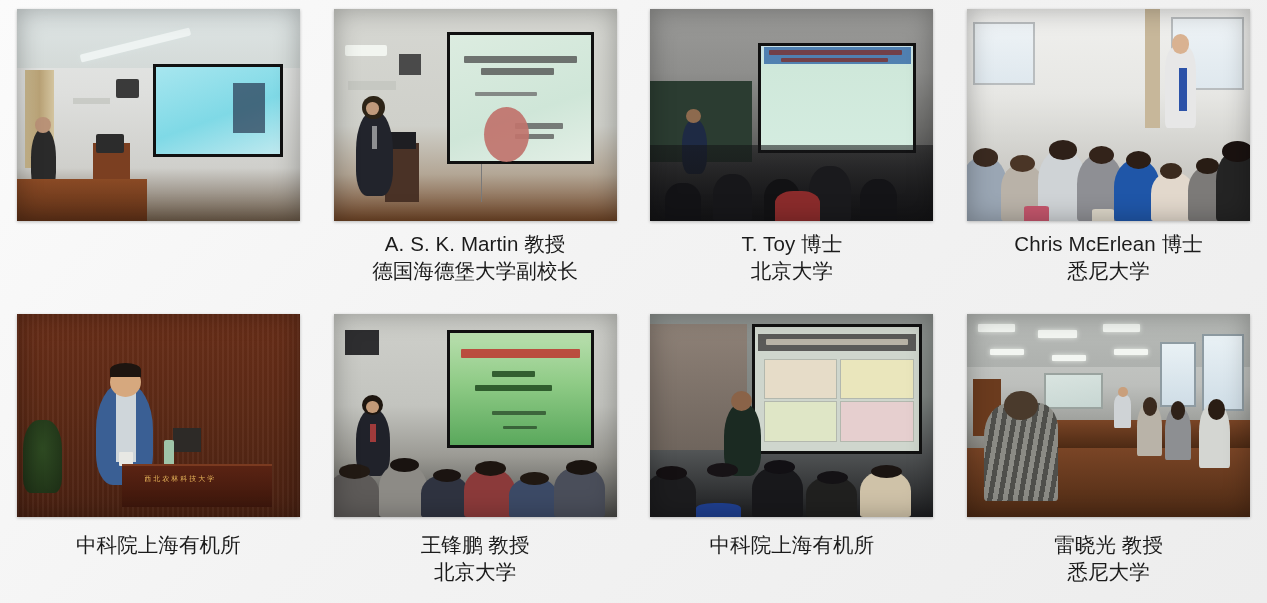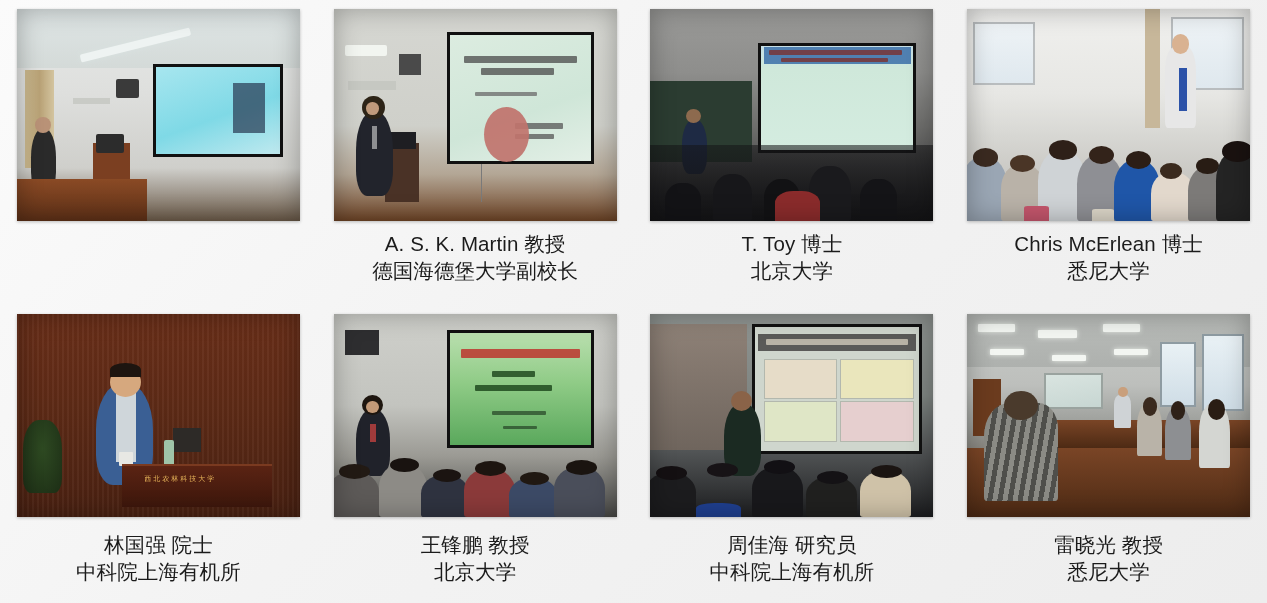--- a/index.html
+++ b/index.html
@@ -307,21 +307,20 @@
         <div class="head p5-head"></div>
         <div class="p5-hair"></div>
         <div class="p5-cup"></div>
         <div class="p5-bottle"></div>
         <div class="p5-pod"></div>
         <div class="p5-gold">西北农林科技大学</div>
       </div>
       <div class="vig"></div>
     </div>
     <div class="caption">
-      <span class="cap-line">林国强 院士</span>
       <span class="cap-line">中科院上海有机所</span>
     </div>
   </div>
 
   <div class="cell r2">
     <div class="photo">
       <div class="sc blur">
         <div class="p6-bg"></div>
         <div class="p6-spk"></div>
         <div class="screen p6-screen"></div>
@@ -380,21 +379,20 @@
           <div class="phead" style="left:40%;bottom:62%;width:11%;height:20%;background:#121014;"></div>
           <div class="pz" style="left:55%;width:18%;height:58%;background:#20201f;"></div>
           <div class="phead" style="left:59%;bottom:48%;width:11%;height:19%;background:#141215;"></div>
           <div class="pz" style="left:74%;width:18%;height:66%;background:#cfc2a8;"></div>
           <div class="phead" style="left:78%;bottom:56%;width:11%;height:19%;background:#1b1512;"></div>
         </div>
       </div>
       <div class="vig"></div>
     </div>
     <div class="caption">
-      <span class="cap-line">周佳海 研究员</span>
       <span class="cap-line">中科院上海有机所</span>
     </div>
   </div>
 
   <div class="cell r2">
     <div class="photo">
       <div class="sc blur">
         <div class="p8-bg"></div>
         <div class="p8-ceil"></div>
         <div class="p8-lt" style="left:4%;top:5%;width:13%;height:4%;"></div>

